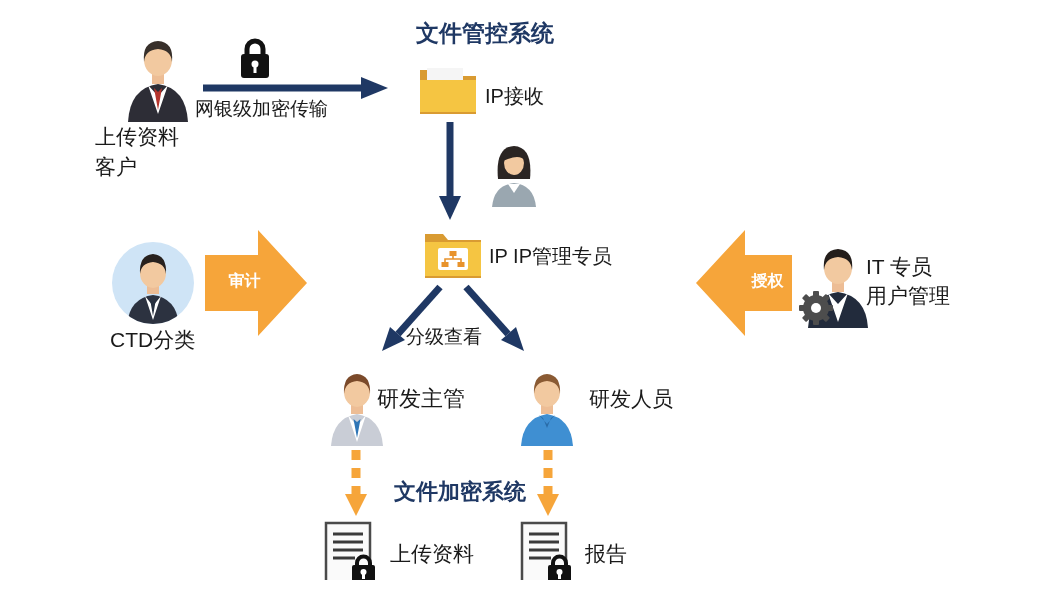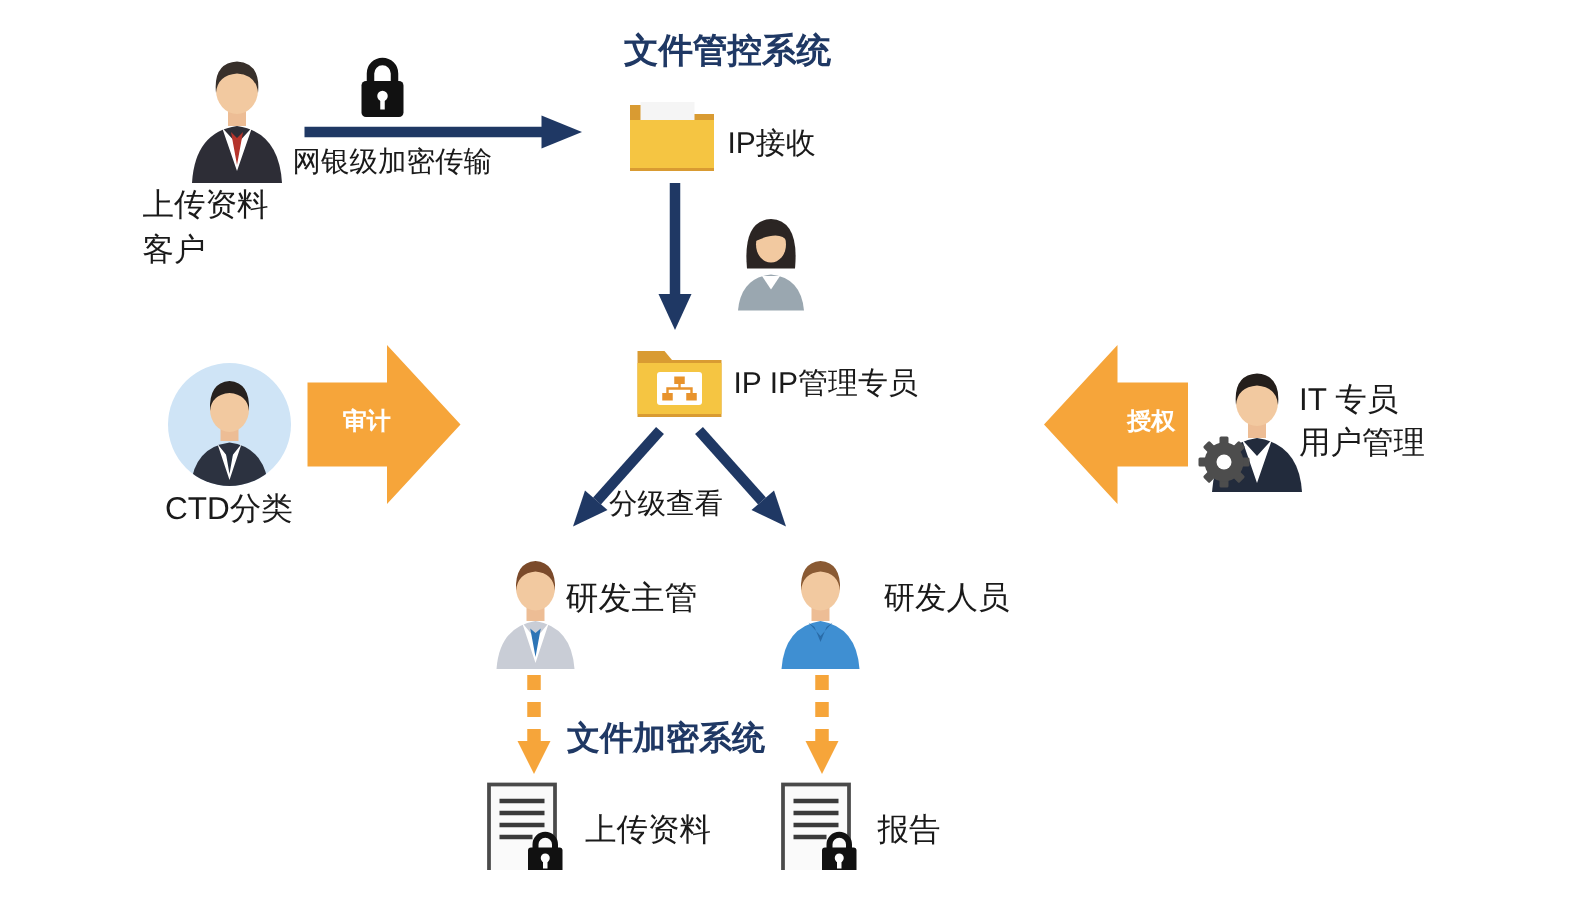--- a/index.html
+++ b/index.html
@@ -171,21 +171,21 @@
 
   <svg class="abs" style="left:517px;top:366px;" width="60" height="80" viewBox="0 0 60 80">
     <path d="M4 80 Q6 52 30 48 Q54 52 56 80 Z" fill="#3f8fd2"></path>
     <path d="M22 49 L30 58 L38 49 L34 52 L30 62 L26 52 Z" fill="#2a6ca8"></path>
     <rect x="24" y="38" width="12" height="10" fill="#edbd95"></rect>
     <ellipse cx="30" cy="26" rx="13" ry="15" fill="#f2c9a0"></ellipse>
     <path d="M17 28 Q16 9 30 8 Q44 9 43 28 Q42 16 30 15 Q18 16 17 28 Z" fill="#8a5a33"></path>
   </svg>
   <div class="abs label" style="left:589px;top:386px;font-size:21px;text-align:center;">研发人员</div>
 
-  <div class="abs title" style="left:378px;top:477px;font-size:22px;">文件加密系统</div>
+  <div class="abs title" style="left:394px;top:477px;font-size:22px;">文件加密系统</div>
 
   <svg class="abs" style="left:320px;top:521px;" width="60" height="66" viewBox="0 0 60 66">
     <rect x="6" y="2" width="44" height="60" fill="#fafafa" stroke="#4a4a4a" stroke-width="2.5"></rect>
     <g stroke="#3a3a3a" stroke-width="3">
       <line x1="13" y1="13" x2="43" y2="13"></line>
       <line x1="13" y1="21" x2="43" y2="21"></line>
       <line x1="13" y1="29" x2="43" y2="29"></line>
       <line x1="13" y1="37" x2="35" y2="37"></line>
     </g>
     <g>

